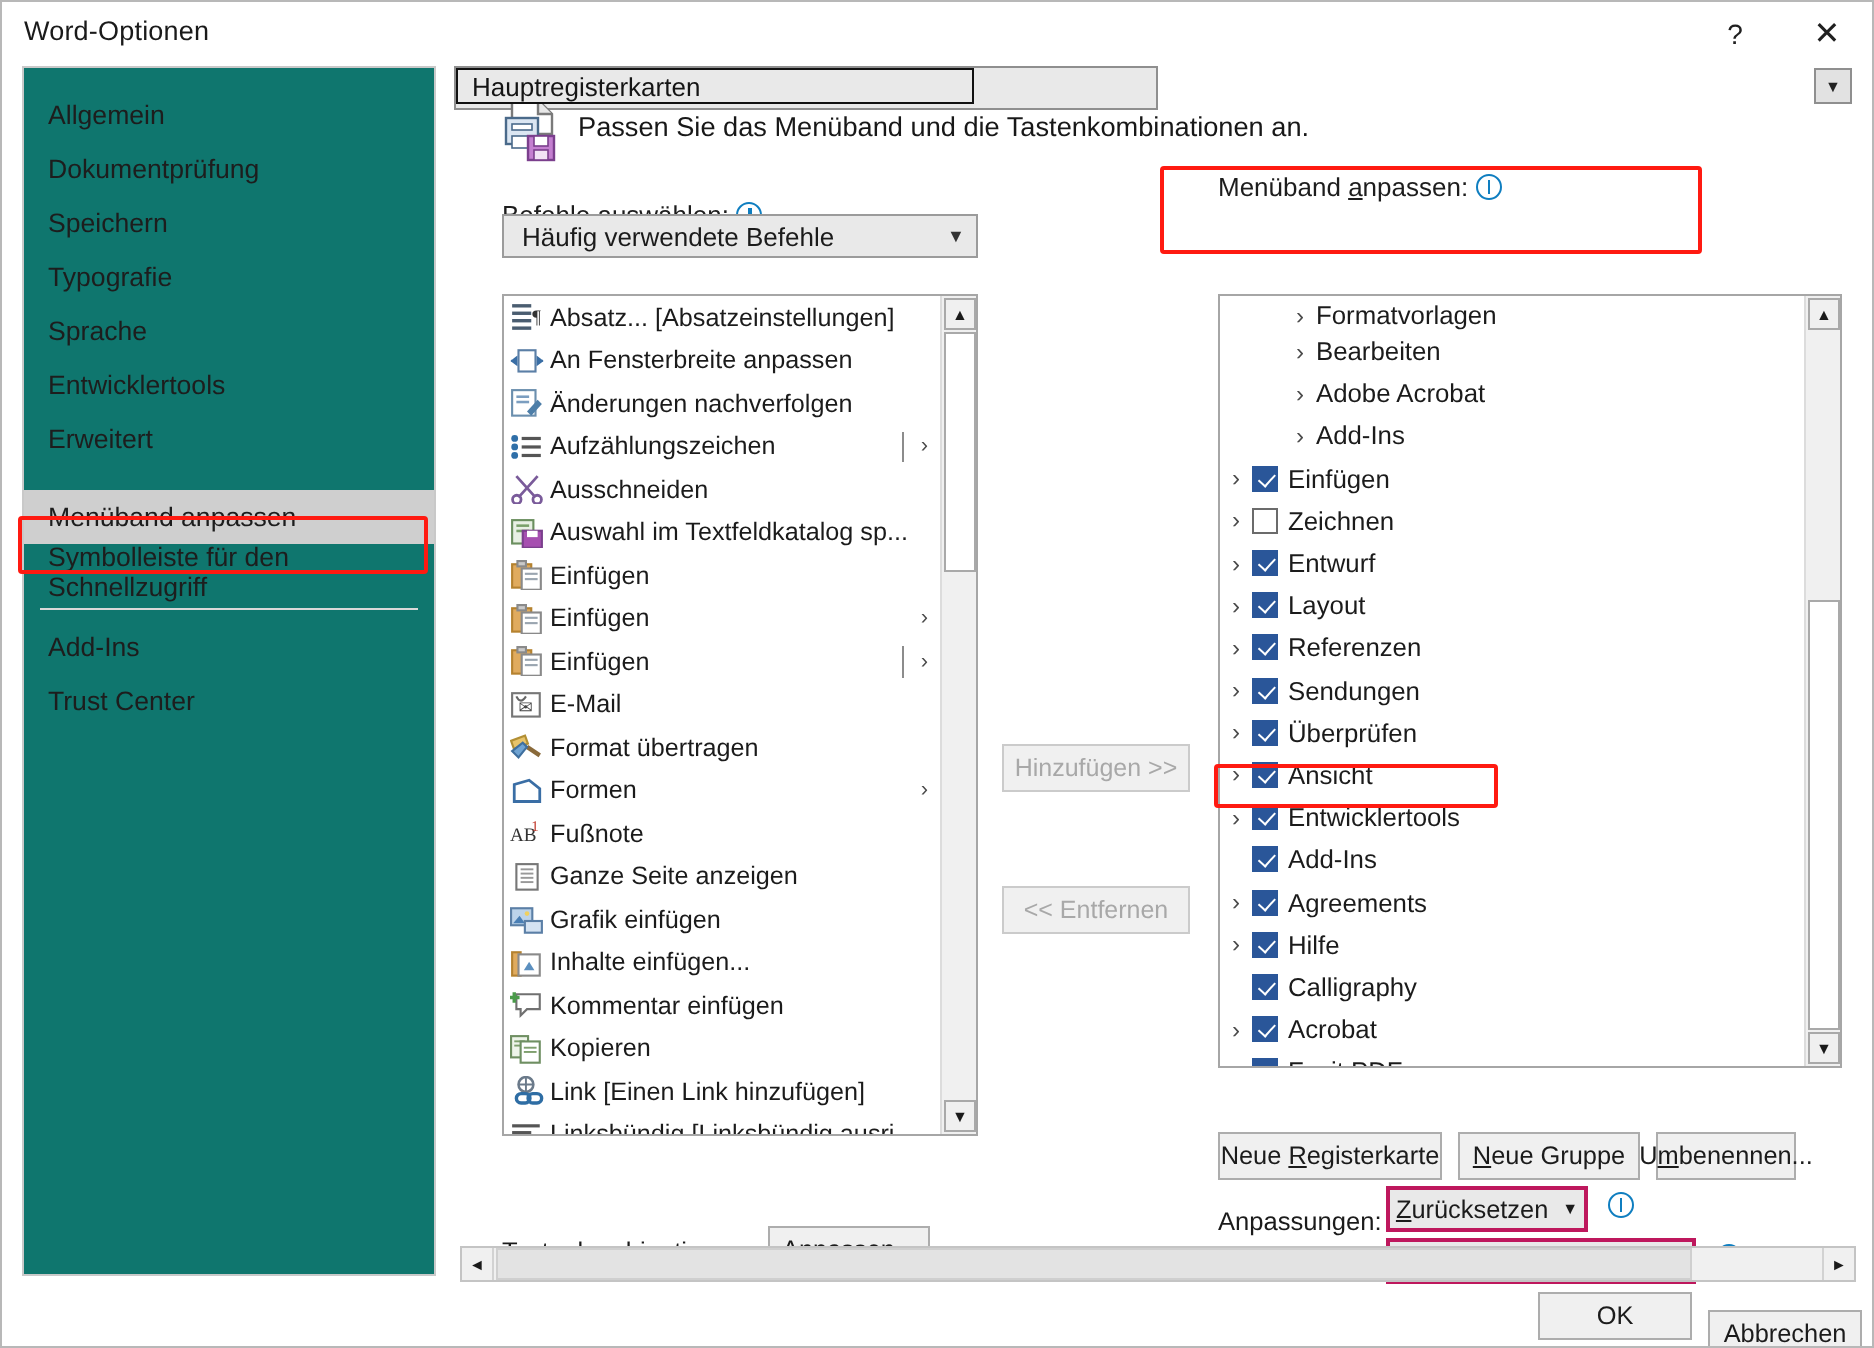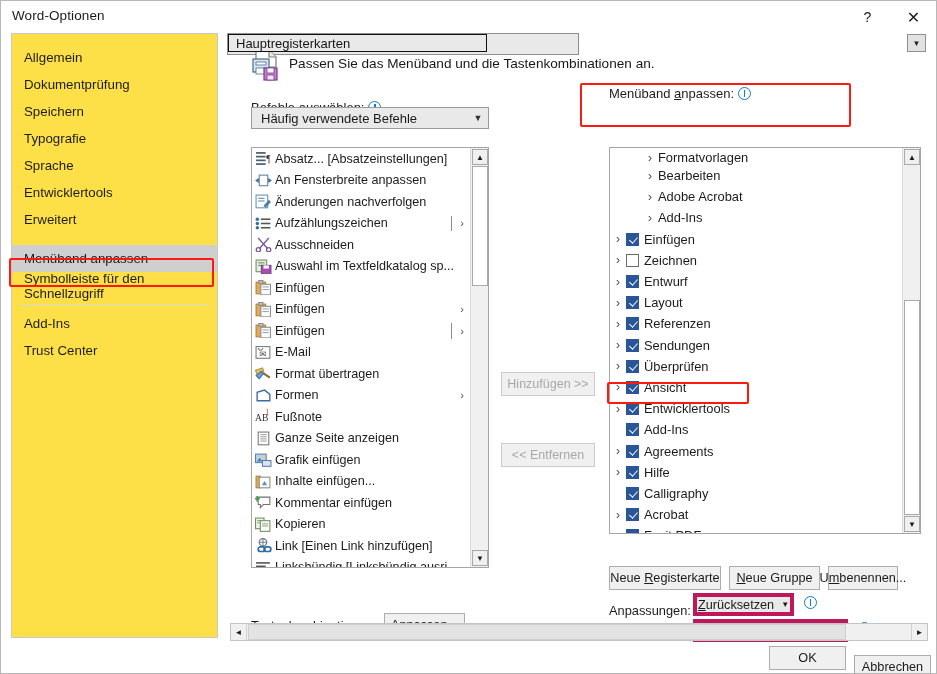--- a/index.html
+++ b/index.html
@@ -33,21 +33,21 @@
     display: flex; align-items: center; justify-content: center;
     font-size: 14px; color: #202020; cursor: default;
   }
   #help-btn { right: 48px; font-size: 14px; }
   #close-btn { right: 2px; font-size: 16px; }
 
   
   #sidebar {
     position: absolute; left: 10px; top: 32px;
     width: 207px; height: 605px;
-    background: #fde047;
+    background: #0f766e;
     border: 1px solid #c9c9c9;
   }
   .side-item {
     position: relative;
     height: 27px;
     display: flex; align-items: center;
     padding-left: 12px;
     font-size: 13.3px; color: #1d1d1d;
     cursor: default;
   }
@@ -244,21 +244,21 @@
   #btn-newtab  { left: 382px; top: 533px; width: 112px; height: 24px; }
   #btn-newgrp  { left: 502px; top: 533px; width: 91px; height: 24px; }
   #btn-rename  { left: 601px; top: 533px; width: 70px; height: 24px; }
 
   #lbl-anpassungen {
     position: absolute; left: 382px; top: 570px;
     font-size: 12.8px; color: #1b1b1b;
   }
   .btn-drop {
     position: absolute;
-    background: #e9e9e9; border: 4px solid #be185d;
+    background: #e9e9e9; border: 2px solid #be185d;
     display: flex; align-items: center; justify-content: center;
     font-size: 12.7px; color: #1b1b1b; cursor: default;
   }
   #btn-reset { left: 466px; top: 560px; width: 101px; height: 23px; }
   #btn-impexp { left: 466px; top: 586px; width: 155px; height: 23px; }
   .bd-arrow { font-size: 8px; margin-left: 7px; }
   #info-reset  { position: absolute; left: 573px; top: 563px; }
   #info-impexp { position: absolute; left: 627px; top: 589px; }
 
   #lbl-tasten {

